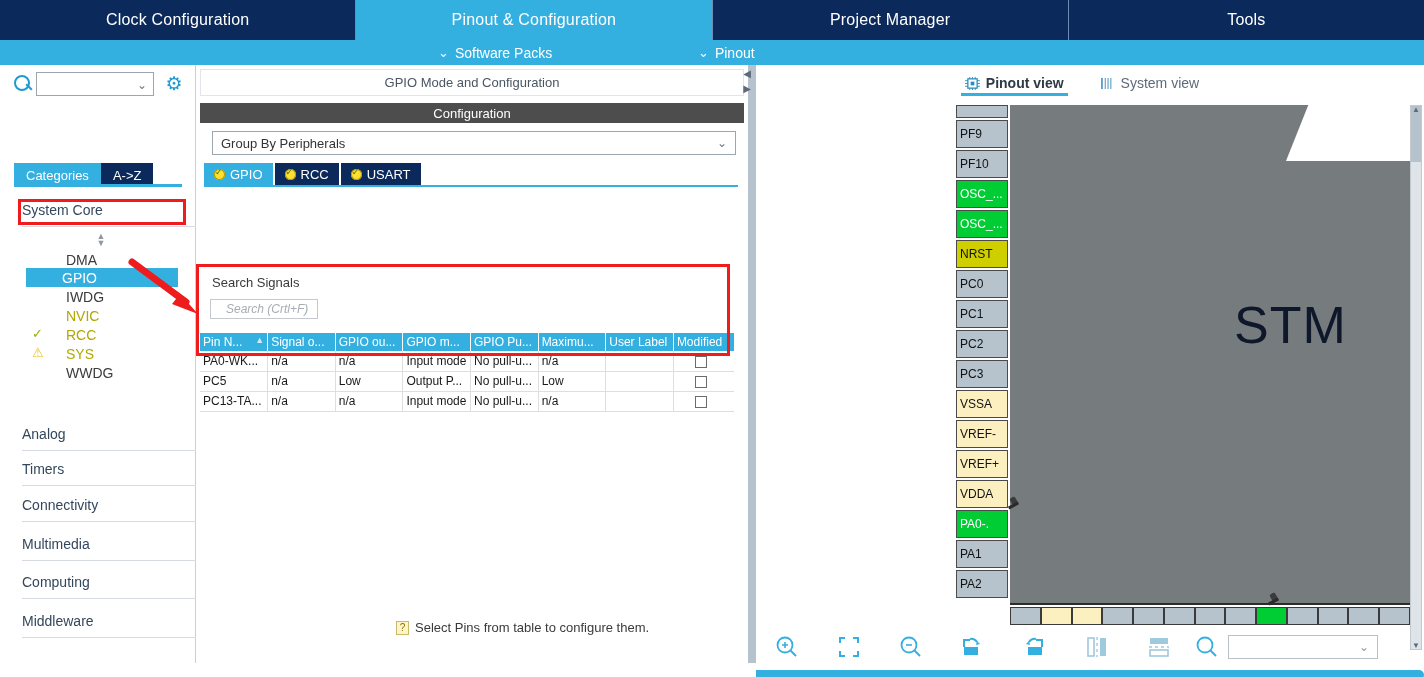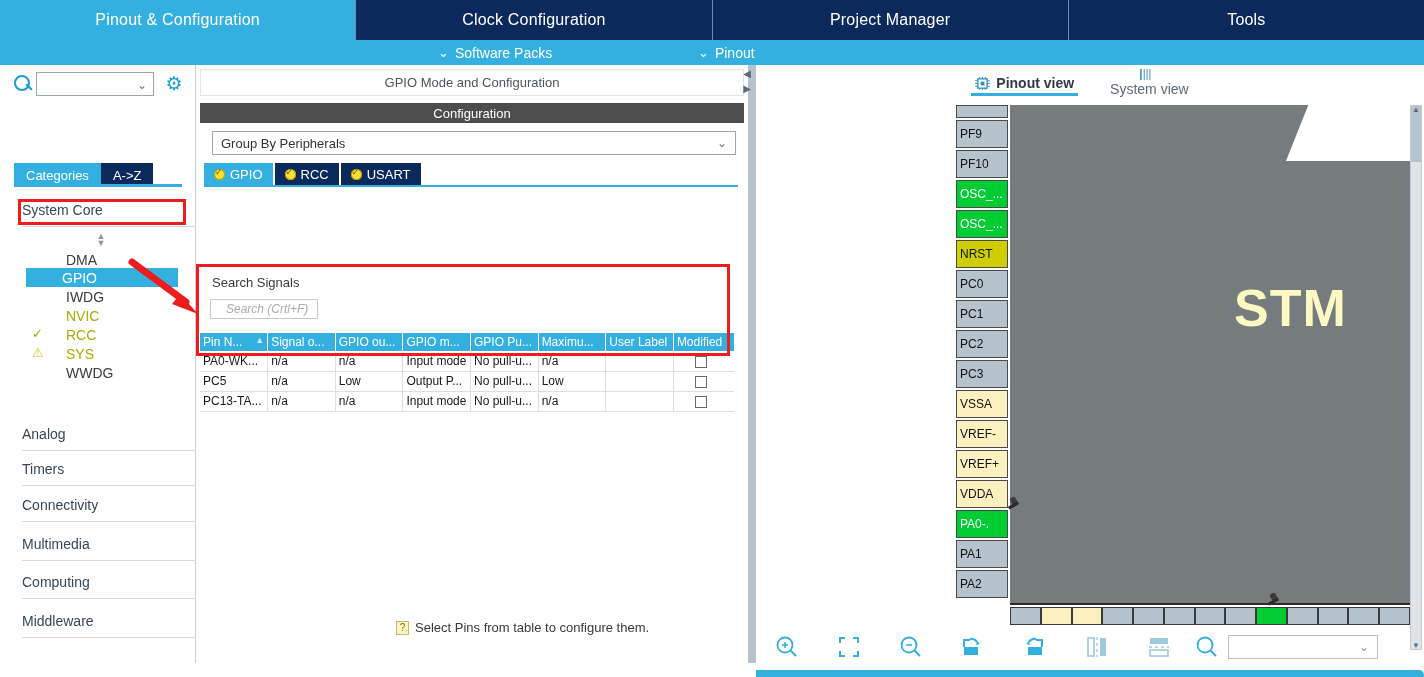--- a/index.html
+++ b/index.html
@@ -130,42 +130,42 @@
 
   
   .right { position:absolute; left:756px; top:65px; width:668px; height:612px;
            background:#fff; }
   .views { position:absolute; left:0; top:2px; width:652px; height:32px;
            display:flex; align-items:center; justify-content:center; }
   .view { display:flex; align-items:center; font-size:14px; margin:0 18px;
           position:relative; height:30px; }
   .view .vi { width:15px; height:13px; margin-right:6px; flex:none; }
   .view.active { color:#2e3a45; font-weight:bold; }
-  .view.inactive { color:#5d6b79;flex-direction:column; }
+  .view.inactive { color:#5d6b79; }
   .view.active:after{ content:""; position:absolute; left:-4px; bottom:2px; right:-4px;
                       height:3px; background:#33afe0; }
 
   .chipwrap { position:absolute; left:200px; top:40px; width:468px; height:560px;
               overflow:hidden; }
   .pincol { position:absolute; left:0; top:0; width:52px; }
   .pin { position:relative; width:52px; height:28px; margin-bottom:2px;
          border:1px solid #4a4a4a; background:#b6c3cd; color:#111;
          font-size:12px; line-height:26px; padding-left:3px; overflow:hidden;
          white-space:nowrap; }
   .pin.green { background:#00cc33; color:#fff; }
   .pin.olive { background:#cfcf00; color:#111; }
   .pin.cream { background:#fdf0c0; color:#111; }
 
   .chipbody { position:absolute; left:54px; top:0px; width:400px; height:500px;
               background:#767b7e; }
   .chipnotch{ position:absolute; right:0px; top:0px; width:124px; height:56px;
               background:#ffffff;
               clip-path: polygon(18% 0, 100% 0, 100% 100%, 0 100%); }
-  .chipname { position:absolute; left:224px; top:173px; color:#fef9c3;
-              font-size:52px; font-weight:bold; letter-spacing:1px; }
+  .chipname { position:absolute; left:224px; top:190px; color:#0f172a;
+              font-size:52px; font-weight:normal; letter-spacing:1px; }
   .chip-outline{ position:absolute; left:54px; top:0; width:400px; height:500px;
                  border-bottom:2px solid #2b2b2b; }
   .botrow { position:absolute; left:54px; top:502px; width:400px; height:18px;
             display:flex; }
   .botpin { flex:1; height:18px; border:1px solid #3a3a3a; background:#b6c3cd; }
   .botpin.cream{ background:#fdf0c0; }
   .botpin.green{ background:#00cc33; }
   .pushpin { position:absolute; width:16px; height:16px; }
   .pushpin:before{ content:""; position:absolute; left:5px; top:0; width:6px; height:9px;
                    background:#3b3b3b; transform:rotate(-28deg); border-radius:2px; }
@@ -193,25 +193,25 @@
   
   .anno { position:absolute; border:3px solid #ee1c1c; pointer-events:none; }
   .arrow { position:absolute; pointer-events:none; }
 </style>
 </head>
 <body>
 
 <div id="app">
 
   <div class="maintabs">
+    <div class="maintab">
+        <span>Clock Configuration</span>
+      </div>
     <div class="maintab active">
         <span>Pinout &amp; Configuration</span>
-      </div>
-    <div class="maintab">
-        <span>Clock Configuration</span>
       </div>
     <div class="maintab">
         <span>Project Manager</span>
       </div>
     <div class="maintab">
         <span>Tools</span>
       </div>
   </div>
 
   <div class="subbar">

